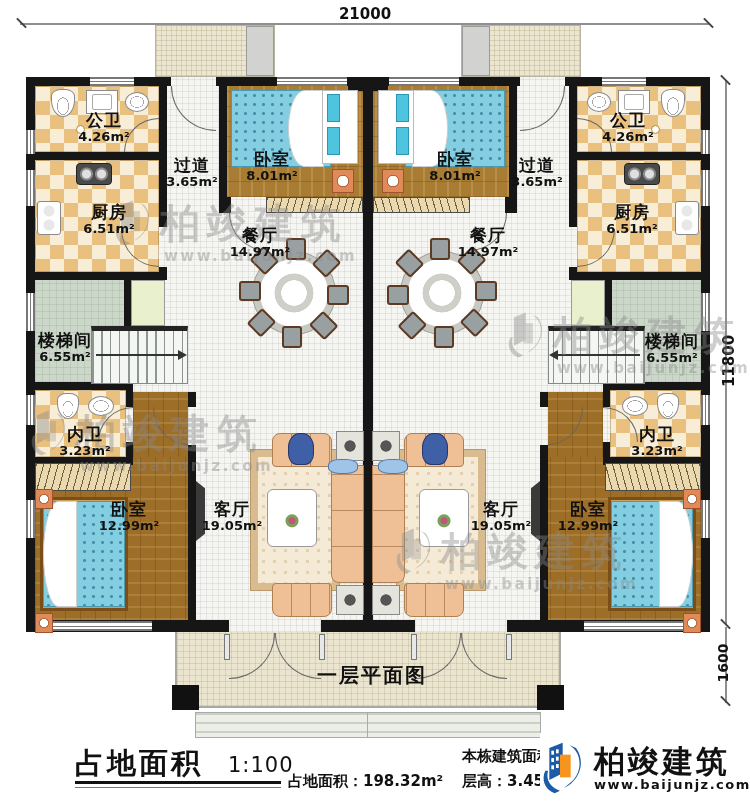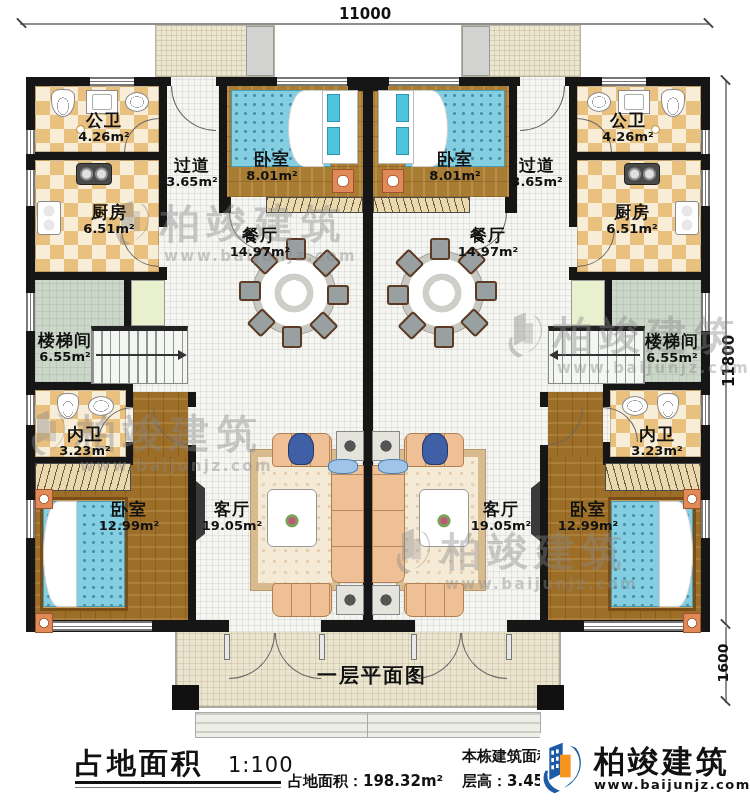--- a/index.html
+++ b/index.html
@@ -100,21 +100,21 @@
   .brandurl{font-size:13px;font-weight:bold;letter-spacing:1.5px;}
 </style>
 </head>
 <body>
 
 <div id="canvas">
 
   <div class="a dline" style="left:20px;top:23px;width:690px;height:2px"></div>
   <div class="a dtick" style="left:15px;top:22px"></div>
   <div class="a dtick" style="left:702px;top:22px"></div>
-  <div class="a dlabel" style="left:365px;top:5px;transform:translateX(-50%)">11000</div>
+  <div class="a dlabel" style="left:365px;top:5px;transform:translateX(-50%)">21000</div>
 
   <div class="a dline" style="left:725px;top:80px;width:2px;height:545px"></div>
   <div class="a dtick" style="left:719px;top:79px"></div>
   <div class="a dtick" style="left:719px;top:623px"></div>
   <div class="a dlabel vlabel" style="left:699px;top:352px">11800</div>
 
   <div class="a dline" style="left:725px;top:627px;width:2px;height:76px"></div>
   <div class="a dtick" style="left:719px;top:700px"></div>
   <div class="a dlabel vlabel" style="left:693px;top:655px;font-size:14px">1600</div>
 

